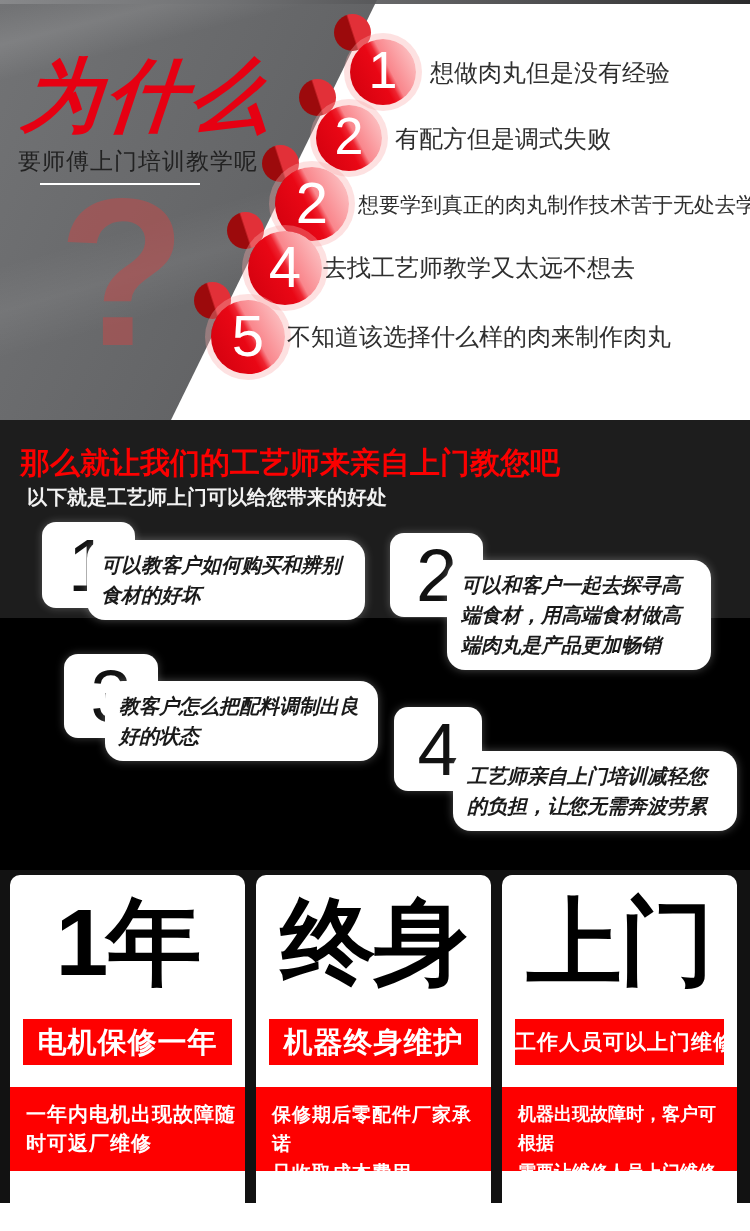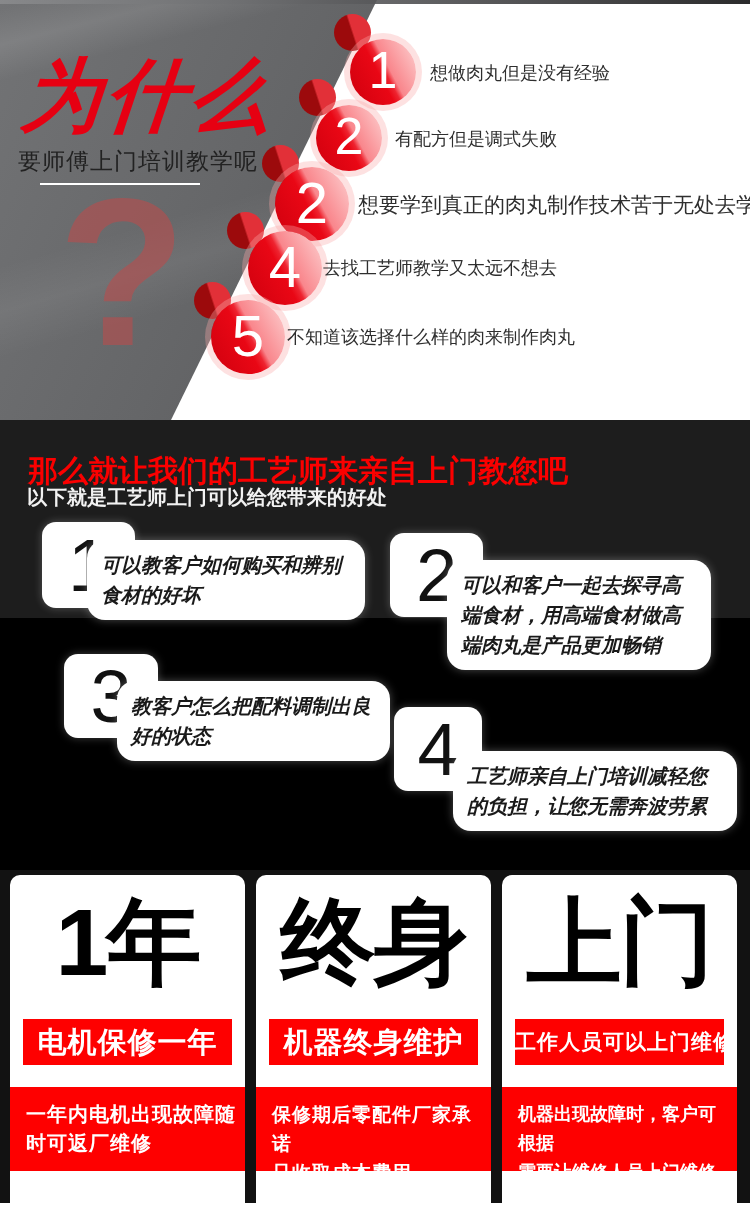--- a/index.html
+++ b/index.html
@@ -25,26 +25,26 @@
   .hero-underline{position:absolute;left:40px;top:183px;width:160px;height:2px;background:#fff;z-index:2;}
   .hero-qmark{position:absolute;left:58px;top:168px;z-index:2;font-size:210px;font-weight:700;
         color:#b94d4d;opacity:.6;line-height:1;}
   .sat{position:absolute;width:37px;height:37px;border-radius:50%;z-index:2;
         background:linear-gradient(72deg,#9c0a0c 48%,#e23038 52%);}
   .bigdot{position:absolute;border-radius:50%;z-index:3;color:#fff;
         background:linear-gradient(62deg,#cf000e 0%,#e90715 45%,#ee2430 52%,#f9868c 58%,#fdd3d3 100%);
         box-shadow:0 0 0 6px rgba(250,170,170,.35);
         display:flex;align-items:center;justify-content:center;font-weight:400;}
   .bigdot span{transform:translateY(-2px);}
-  .hlabel{position:absolute;z-index:3;font-size:18px;color:#2f2f2f;line-height:28px;white-space:nowrap;}
+  .hlabel{position:absolute;z-index:3;font-size:24px;color:#2f2f2f;line-height:28px;white-space:nowrap;}
 
   
   .benefits{position:absolute;left:0;top:420px;width:750px;height:450px;
         background:linear-gradient(180deg,#1d1d1d 0,#1d1d1d 198px,#000 198px,#000 100%);}
-  .b-heading{position:absolute;left:20px;top:443px;margin:8px;font-size:30px;font-weight:700;
+  .b-heading{position:absolute;left:20px;top:443px;margin:0;font-size:30px;font-weight:700;
         color:#fb0000;letter-spacing:0;z-index:2;}
   .b-subheading{position:absolute;left:27px;top:484px;font-size:20px;font-weight:700;
         color:#f2f2f2;letter-spacing:0;z-index:2;}
   .numbox{position:absolute;background:#fff;border-radius:14px;z-index:2;color:#111;
         display:flex;align-items:center;justify-content:center;
         font-size:74px;font-weight:400;box-shadow:0 0 8px rgba(255,255,255,.25);}
   .bubble{position:absolute;background:#fff;border-radius:18px;z-index:3;color:#1a1a1a;
         font-size:20px;font-weight:600;line-height:30px;padding:10px 14px;
         box-shadow:0 0 10px rgba(255,255,255,.3);font-style:italic;}
 
@@ -126,21 +126,21 @@
   </div>
   <div class="bubble" style="left:447px;top:560px;width:236px">
     <div>可以和客户一起去探寻高</div>
     <div>端食材，用高端食材做高</div>
     <div>端肉丸是产品更加畅销</div>
   </div>
 
   <div class="numbox" style="left:64px;top:654px;width:94px;height:84px">
     <span>3</span>
   </div>
-  <div class="bubble" style="left:117px;top:681px;width:245px">
+  <div class="bubble" style="left:105px;top:681px;width:245px">
     <div>教客户怎么把配料调制出良</div>
     <div>好的状态</div>
   </div>
 
   <div class="numbox" style="left:394px;top:707px;width:88px;height:84px">
     <span>4</span>
   </div>
   <div class="bubble" style="left:453px;top:751px;width:256px">
     <div>工艺师亲自上门培训减轻您</div>
     <div>的负担，让您无需奔波劳累</div>

